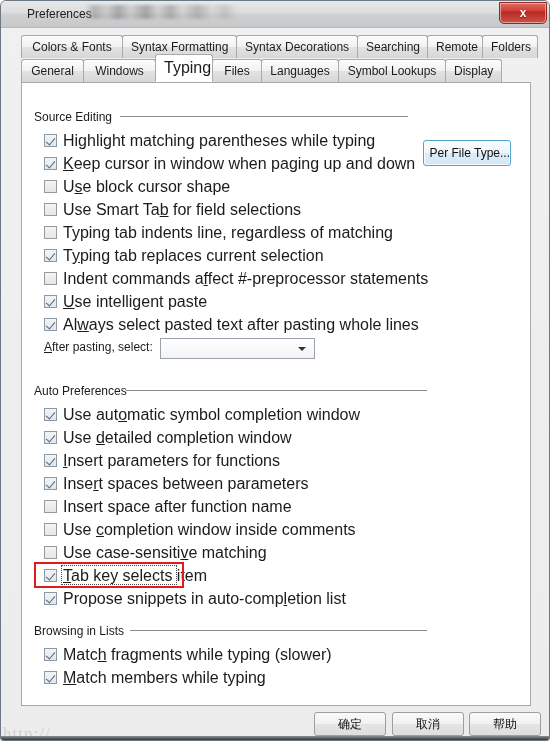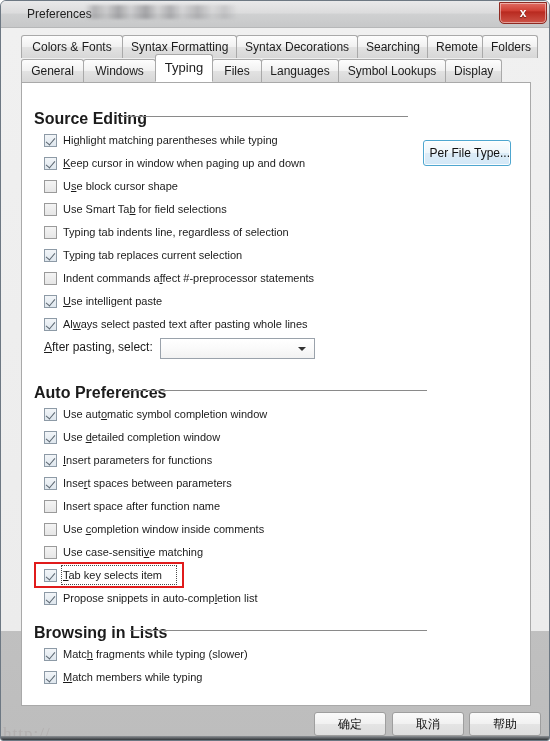--- a/index.html
+++ b/index.html
@@ -82,21 +82,21 @@
     font-weight: bold;
     text-align: center;
     line-height: 20px;
     text-shadow: 0 1px 1px rgba(0,0,0,0.45);
   }
 
   
   #dialog-body {
     position: absolute;
     left: 0; top: 27px;
-    width: 550px; height: 603px;
+    width: 550px; height: 714px;
     background: linear-gradient(to bottom, #f0f0f0 0%, #ececec 100%);
     box-sizing: border-box;
   }
 
   
   #tabstrip {
     position: absolute;
     left: 20px; top: 7px;
     width: 510px; height: 52px;
   }
@@ -128,41 +128,40 @@
   }
   .tab.selected {
     height: 28px;
     line-height: 26px;
     margin-top: -5px;
     background: #ffffff;
     border: 1px solid #a9a9a9;
     border-bottom: 1px solid #ffffff;
     position: relative;
     z-index: 5;
-    font-size: 13px;
+    font-size: 16px;
   }
 
   
   #panel {
     position: absolute;
     left: 20px; top: 54px;
     width: 510px; height: 624px;
     background: #ffffff;
     border: 1px solid #a9a9a9;
     box-sizing: border-box;
     overflow: hidden;
   }
 
   
   .group-title {
     position: absolute;
-    font-size: 16px;
+    font-size: 12px;
     color: #1b1b1b;
     white-space: nowrap;
-    font-weight: bold;
   }
   .group-line {
     position: absolute;
     height: 1px;
     background: #8a8a8a;
   }
 
   
   .chk-row {
     position: absolute;
@@ -187,21 +186,21 @@
     position: absolute;
     left: 3px; top: 1px;
     width: 4px; height: 8px;
     border: solid #5b6670;
     border-width: 0 1.6px 1.6px 0;
     transform: rotate(40deg);
   }
   .chk-label {
     position: absolute;
     left: 19px; top: 0px;
-    font-size: 11px;
+    font-size: 16px;
     color: #1b1b1b;
     line-height: 17px;
     white-space: nowrap;
   }
   .mn { text-decoration: underline; }
 
   
   #focus-outline {
     position: absolute;
     border: 1px dotted #4a4a4a;
@@ -355,21 +354,21 @@
           <div class="chk-row" style="top: 95px;">
             <span class="chk-box"></span>
             <span class="chk-label">U<span class="mn">s</span>e block cursor shape</span>
           </div>
           <div class="chk-row" style="top: 118px;">
             <span class="chk-box"></span>
             <span class="chk-label">Use Smart Ta<span class="mn">b</span> for field selections</span>
           </div>
           <div class="chk-row" style="top: 141px;">
             <span class="chk-box"></span>
-            <span class="chk-label">Typing tab indents line, regardless of selection</span>
+            <span class="chk-label">Typing tab indents line, regardless of matching</span>
           </div>
           <div class="chk-row" style="top: 164px;">
             <span class="chk-box checked"></span>
             <span class="chk-label">T<span class="mn">y</span>ping tab replaces current selection</span>
           </div>
           <div class="chk-row" style="top: 187px;">
             <span class="chk-box"></span>
             <span class="chk-label">Indent commands a<span class="mn">f</span>fect #-preprocessor statements</span>
           </div>
           <div class="chk-row" style="top: 210px;">

